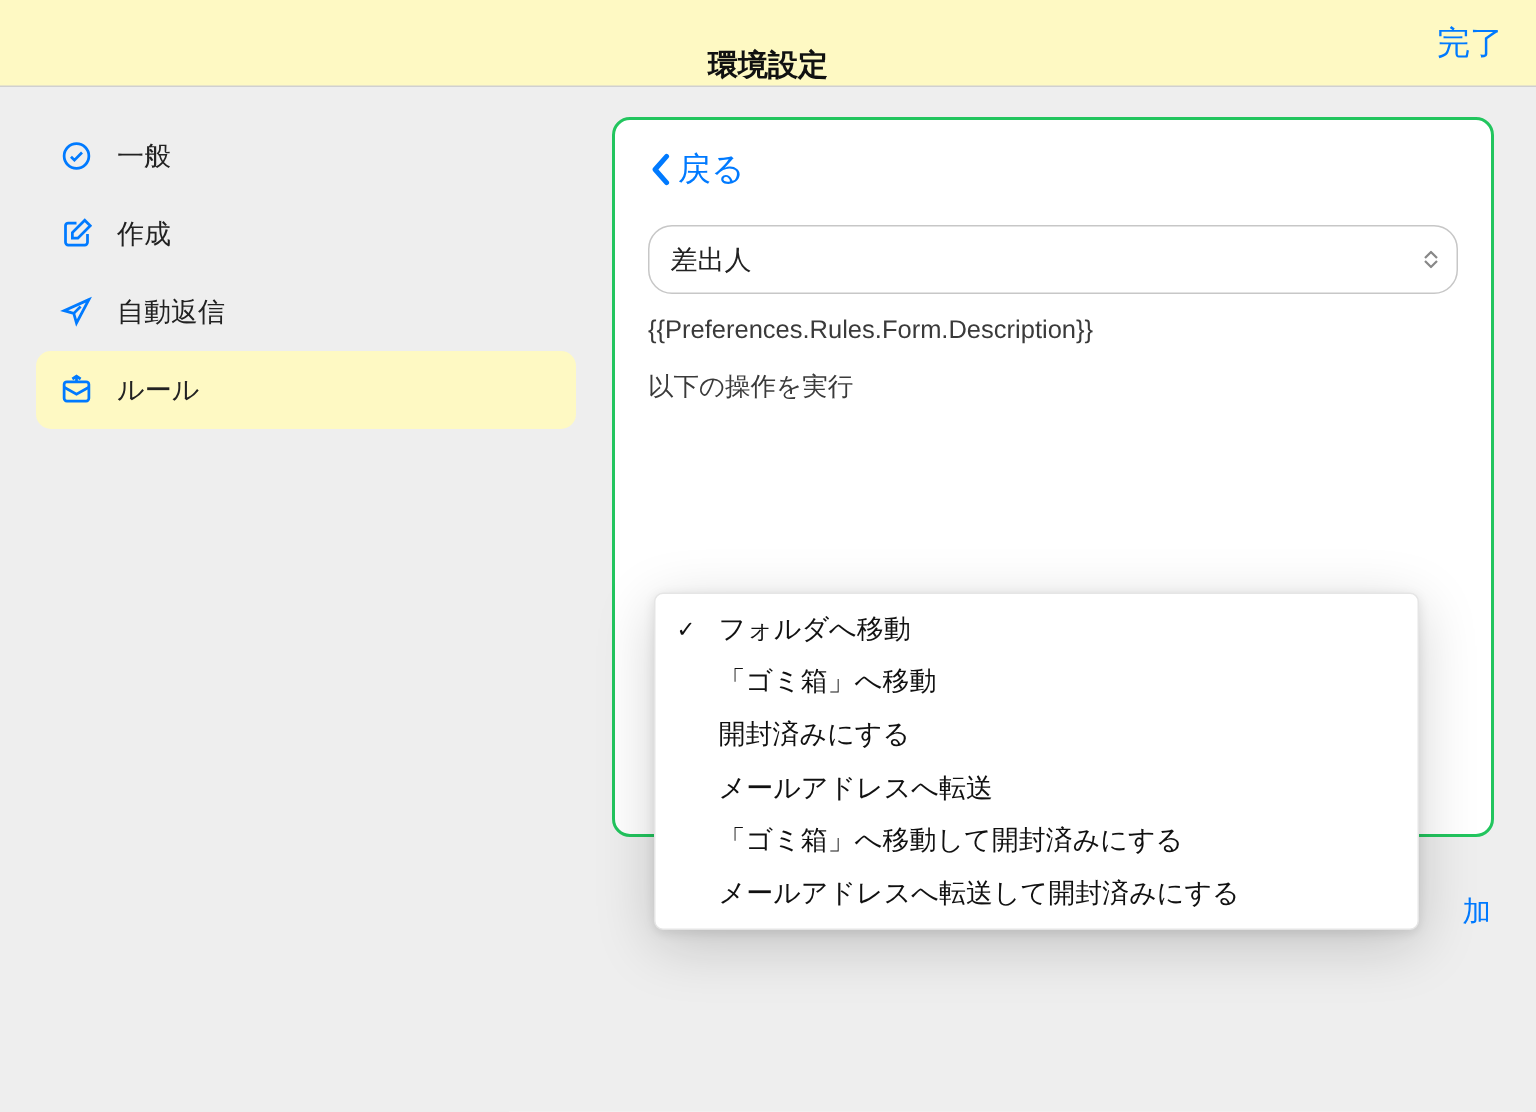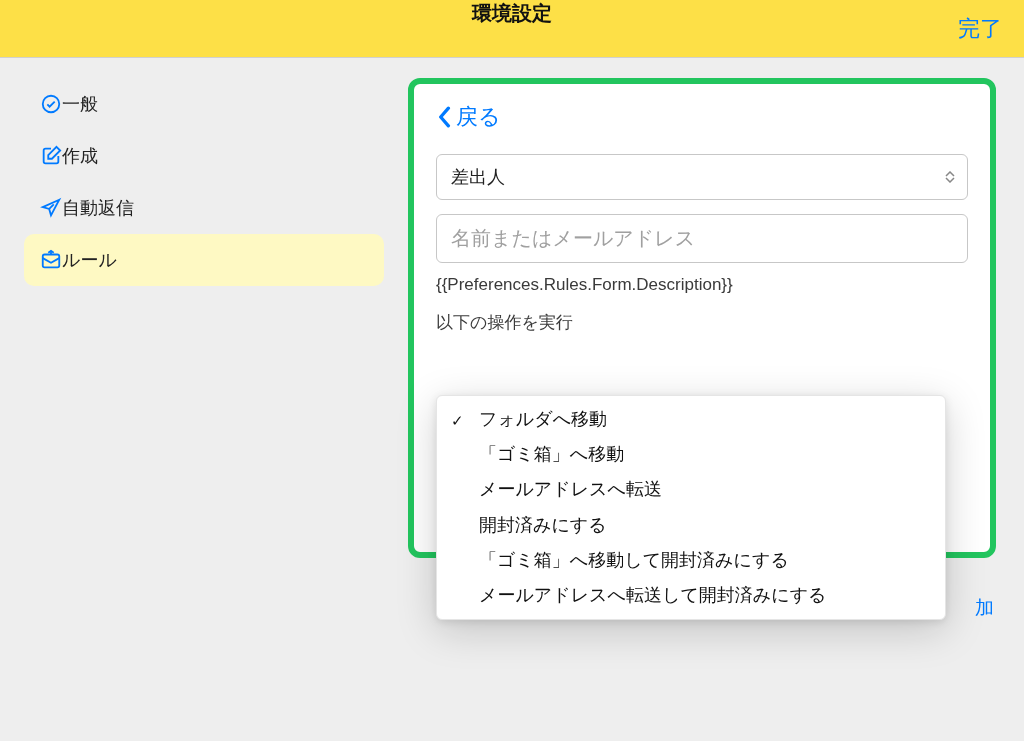--- a/index.html
+++ b/index.html
@@ -15,25 +15,25 @@
       width: 1024px;
       height: 741px;
       background: #f7f7f7;
       border-radius: 10px;
       display: flex;
       flex-direction: column;
     }
     .titlebar {
       height: 58px;
       display: flex;
-      align-items: flex-start;
+      align-items: flex-end;
       justify-content: center;
       position: relative;
       border-bottom: 1px solid #d0d0d0;
-      background: #fde047;
+      background: #fef9c3;
     }
     .titlebar-title {
       font-size: 20px;
       font-weight: 700;
       color: #111;
     }
     .done-button {
       position: absolute;
       right: 22px;
       top: 50%;
@@ -51,21 +51,21 @@
       background: #eeeeee;
       overflow: hidden;
     }
     .sidebar {
       width: 400px;
       padding: 20px 16px 20px 24px;
     }
     .sidebar-item {
       display: flex;
       align-items: center;
-      gap: 0;
+      gap: 16px;
       height: 52px;
       padding: 0 16px;
       border-radius: 10px;
       font-size: 18px;
       color: #222;
       cursor: pointer;
     }
     .sidebar-item.active {
       background: #fef9c3;
     }
@@ -78,21 +78,21 @@
       color: #007aff;
     }
     .main {
       flex: 1;
       padding: 20px 28px 20px 8px;
       position: relative;
     }
     .panel {
       background: #fff;
       border-radius: 12px;
-      border: 6px solid #22c55e;
+      border: 2px solid #22c55e;
       padding: 18px 22px 22px 22px;
       height: 480px;
       position: relative;
     }
     .back-row {
       display: flex;
       align-items: center;
       color: #007aff;
       font-size: 22px;
       cursor: pointer;
@@ -105,21 +105,21 @@
     }
     .section-label {
       font-size: 17px;
       color: #3a3a3a;
       margin-bottom: 10px;
       margin-top: 6px;
     }
     .select-field {
       position: relative;
       border: 1px solid #c7c7c7;
-      border-radius: 6px;
+      border-radius: 16px;
       background: #fff;
       padding: 10px 40px 10px 14px;
       font-size: 18px;
       cursor: pointer;
       margin-bottom: 14px;
     }
     .select-chevrons {
       position: absolute;
       right: 12px;
       top: 50%;
@@ -267,23 +267,20 @@
           <span class="select-chevrons">
             <svg class="chev" viewBox="0 0 10 6" fill="none" stroke="currentColor" stroke-width="1.5">
                 <path d="M1 5l4-4 4 4"></path>
               </svg>
             <svg class="chev" viewBox="0 0 10 6" fill="none" stroke="currentColor" stroke-width="1.5">
                 <path d="M1 1l4 4 4-4"></path>
               </svg>
           </span>
         </div>
 
-        <div class="text-field">
-          <input type="text" placeholder="名前またはメールアドレス" style="">
-        </div>
 
         <div class="description-text">{{Preferences.Rules.Form.Description}}</div>
 
         <div class="section-label">以下の操作を実行</div>
 
       </div>
 
       <div class="add-button-fragment">加</div>
 
     </div>
@@ -292,26 +289,26 @@
 
   <div class="dropdown-popup">
     <div class="dropdown-item">
       <span class="check">✓</span>
       <span>フォルダへ移動</span>
     </div>
     <div class="dropdown-item">
       <span>「ゴミ箱」へ移動</span>
     </div>
     <div class="dropdown-item">
+      <span>開封済みにする</span>
+    </div>
+    <div class="dropdown-item">
       <span>メールアドレスへ転送</span>
     </div>
     <div class="dropdown-item">
-      <span>開封済みにする</span>
-    </div>
-    <div class="dropdown-item">
       <span>「ゴミ箱」へ移動して開封済みにする</span>
     </div>
     <div class="dropdown-item">
       <span>メールアドレスへ転送して開封済みにする</span>
     </div>
   </div>
 
 </div>
 
 </body></html>

